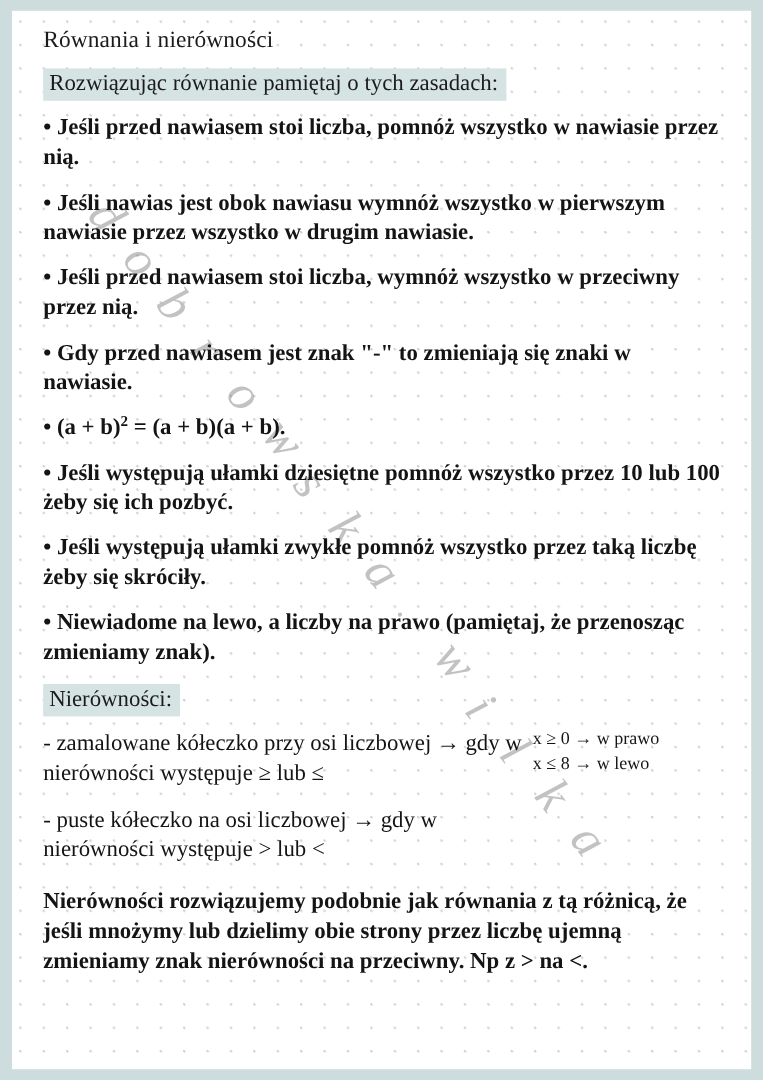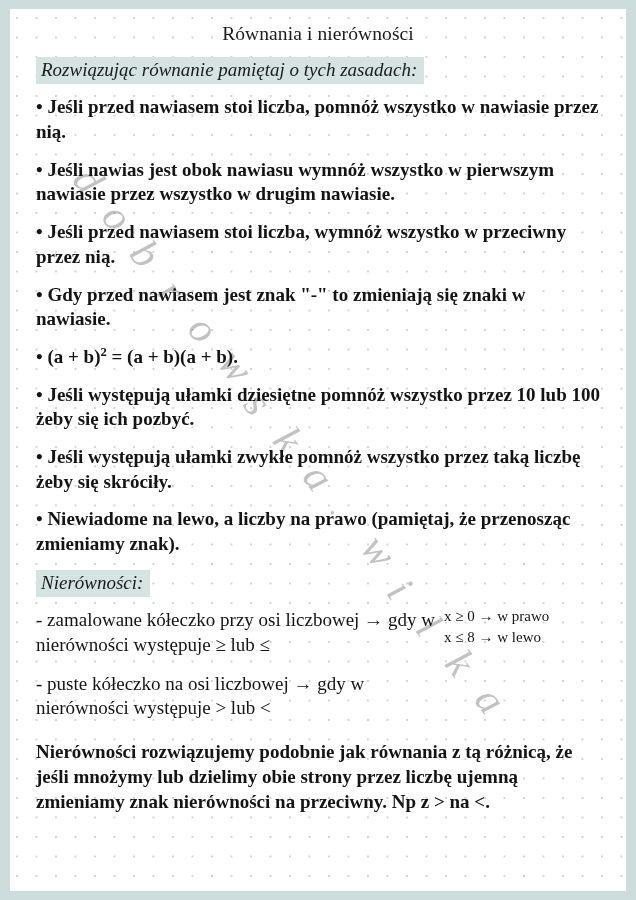--- a/index.html
+++ b/index.html
@@ -62,38 +62,36 @@
   
   .content {
     position: relative;
     z-index: 3;
     padding: 14px 26px 0 26px;
     box-sizing: border-box;
     height: 100%;
   }
 
   .doc-title {
-    text-align: center;
     font-size: 19.5px;
     color: #1b1b1b;
     letter-spacing: 0.1px;
     margin: 0 0 12px 0;
     font-weight: 400;
   }
 
   .section-head {
     display: inline-block;
     font-size: 19px;
     color: #1b1b1b;
     background: #d5e3e3;
     padding: 2px 7px 3px 5px;
     margin: 0 0 11px 0;
     font-weight: 400;
     line-height: 1.18;
-    font-style: italic;
   }
 
   .rules {
     margin: 0;
     padding: 0;
     list-style: none;
   }
   .rules li {
     font-size: 19px;
     line-height: 1.30;

